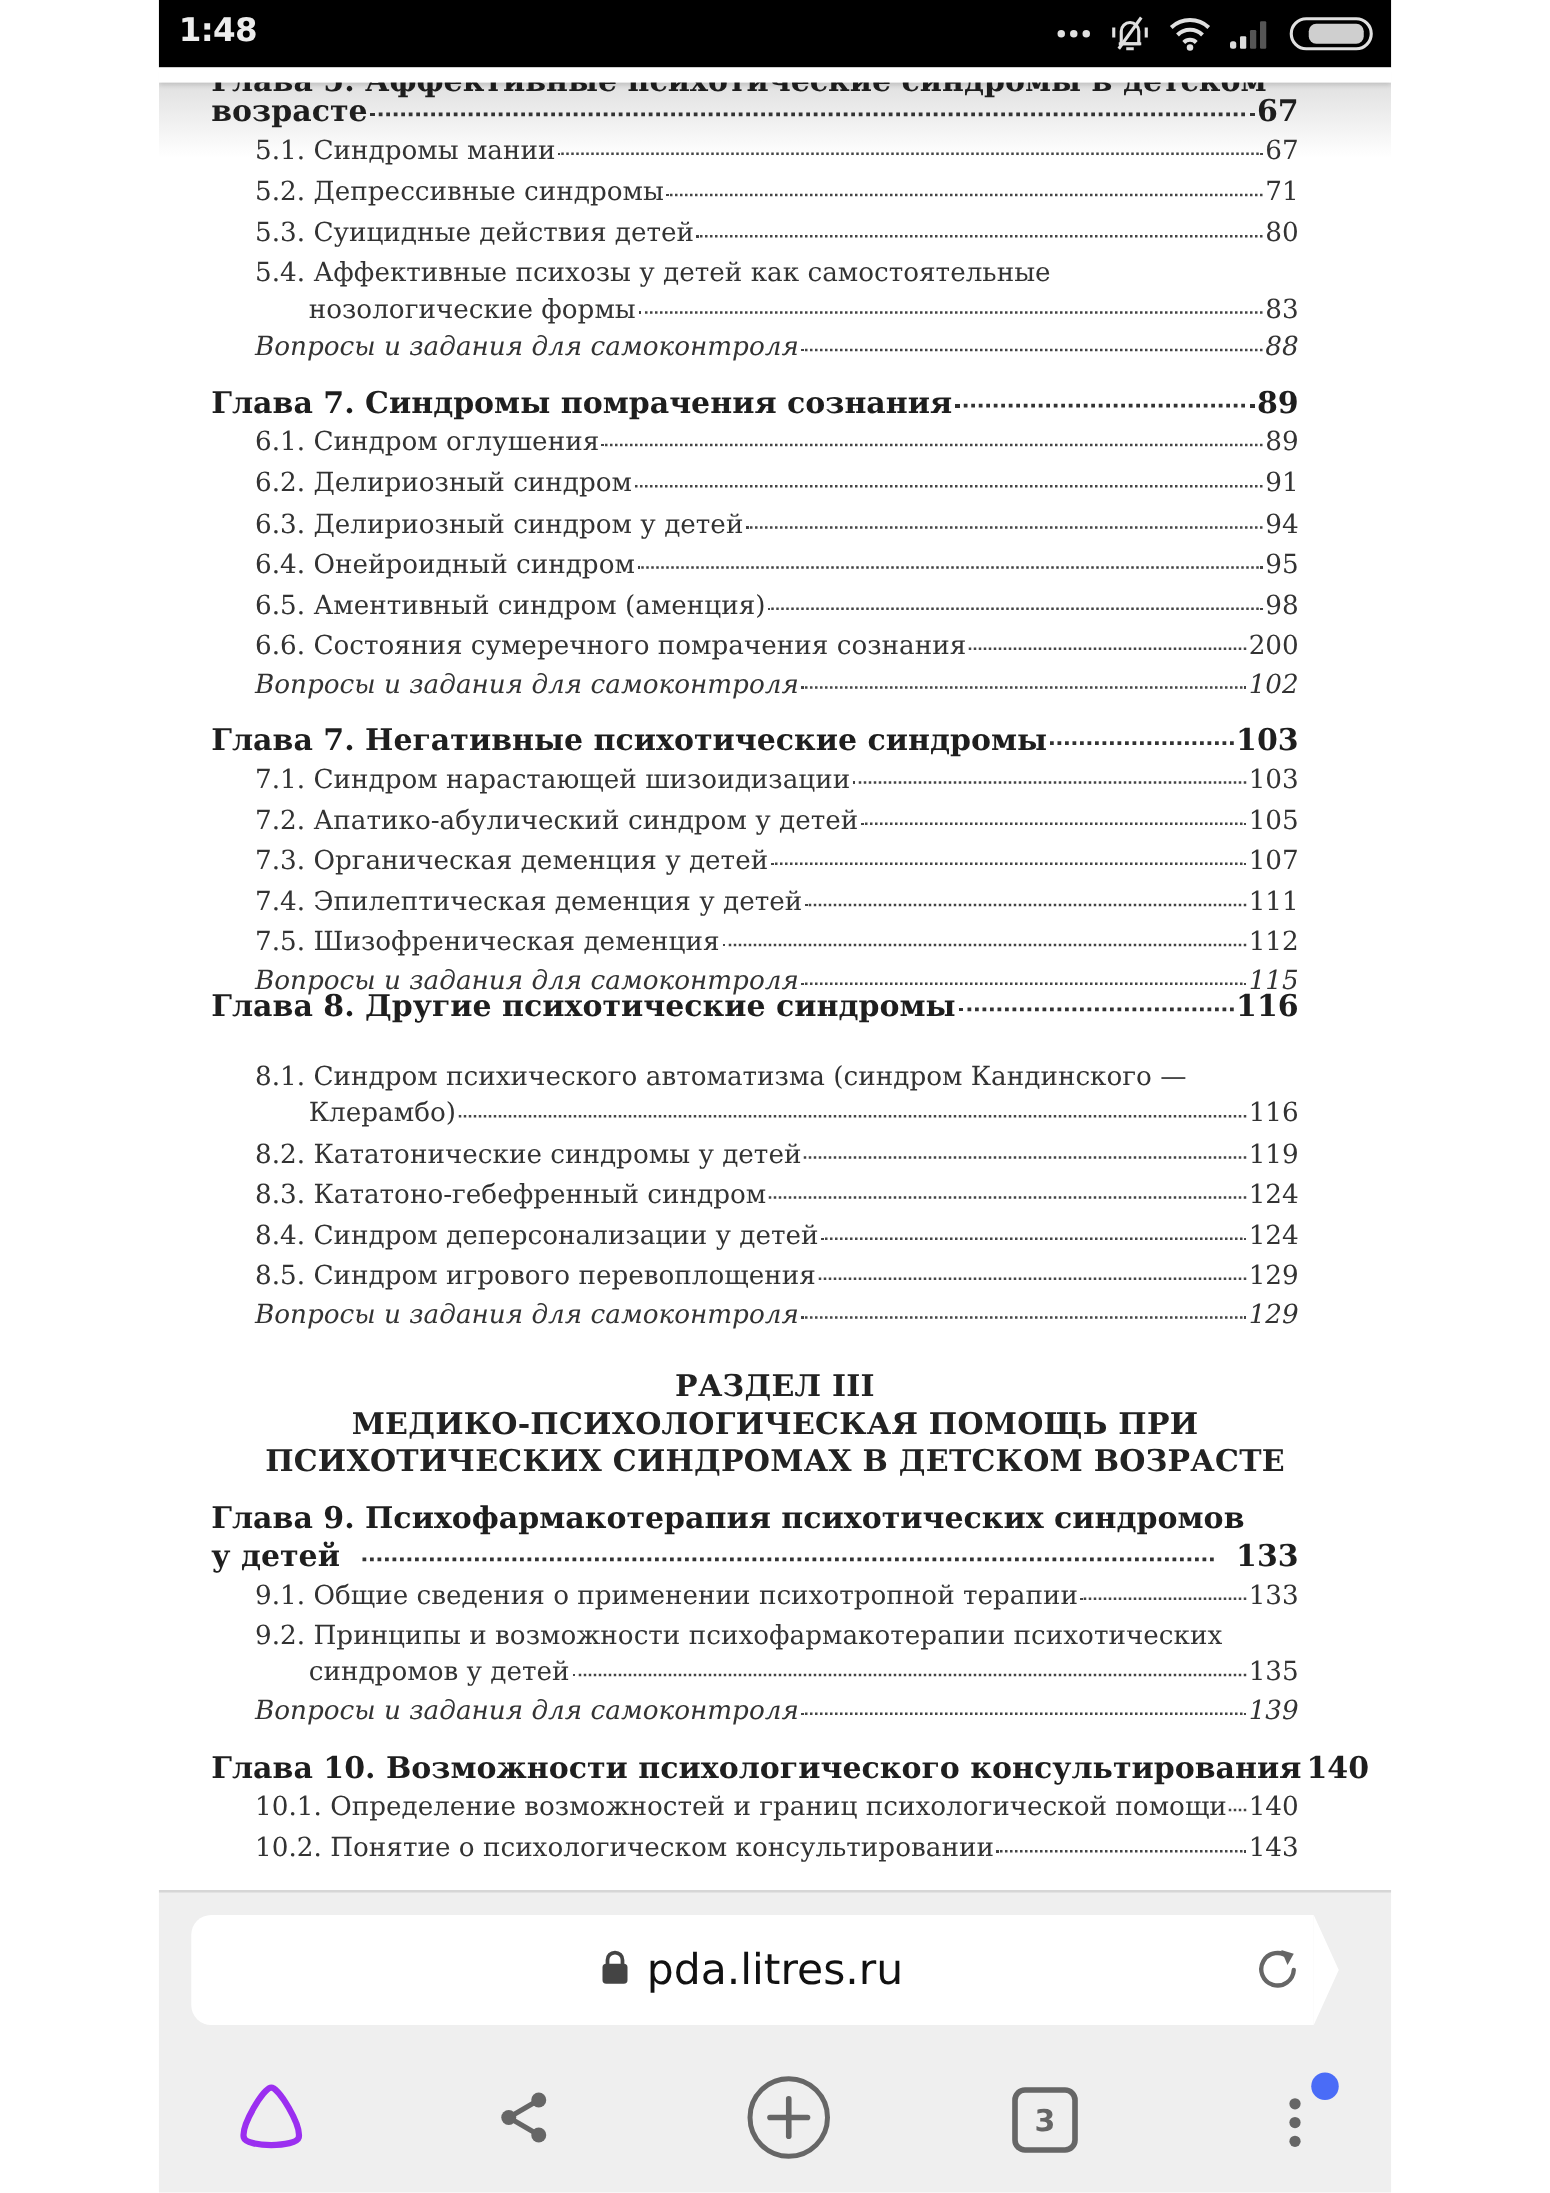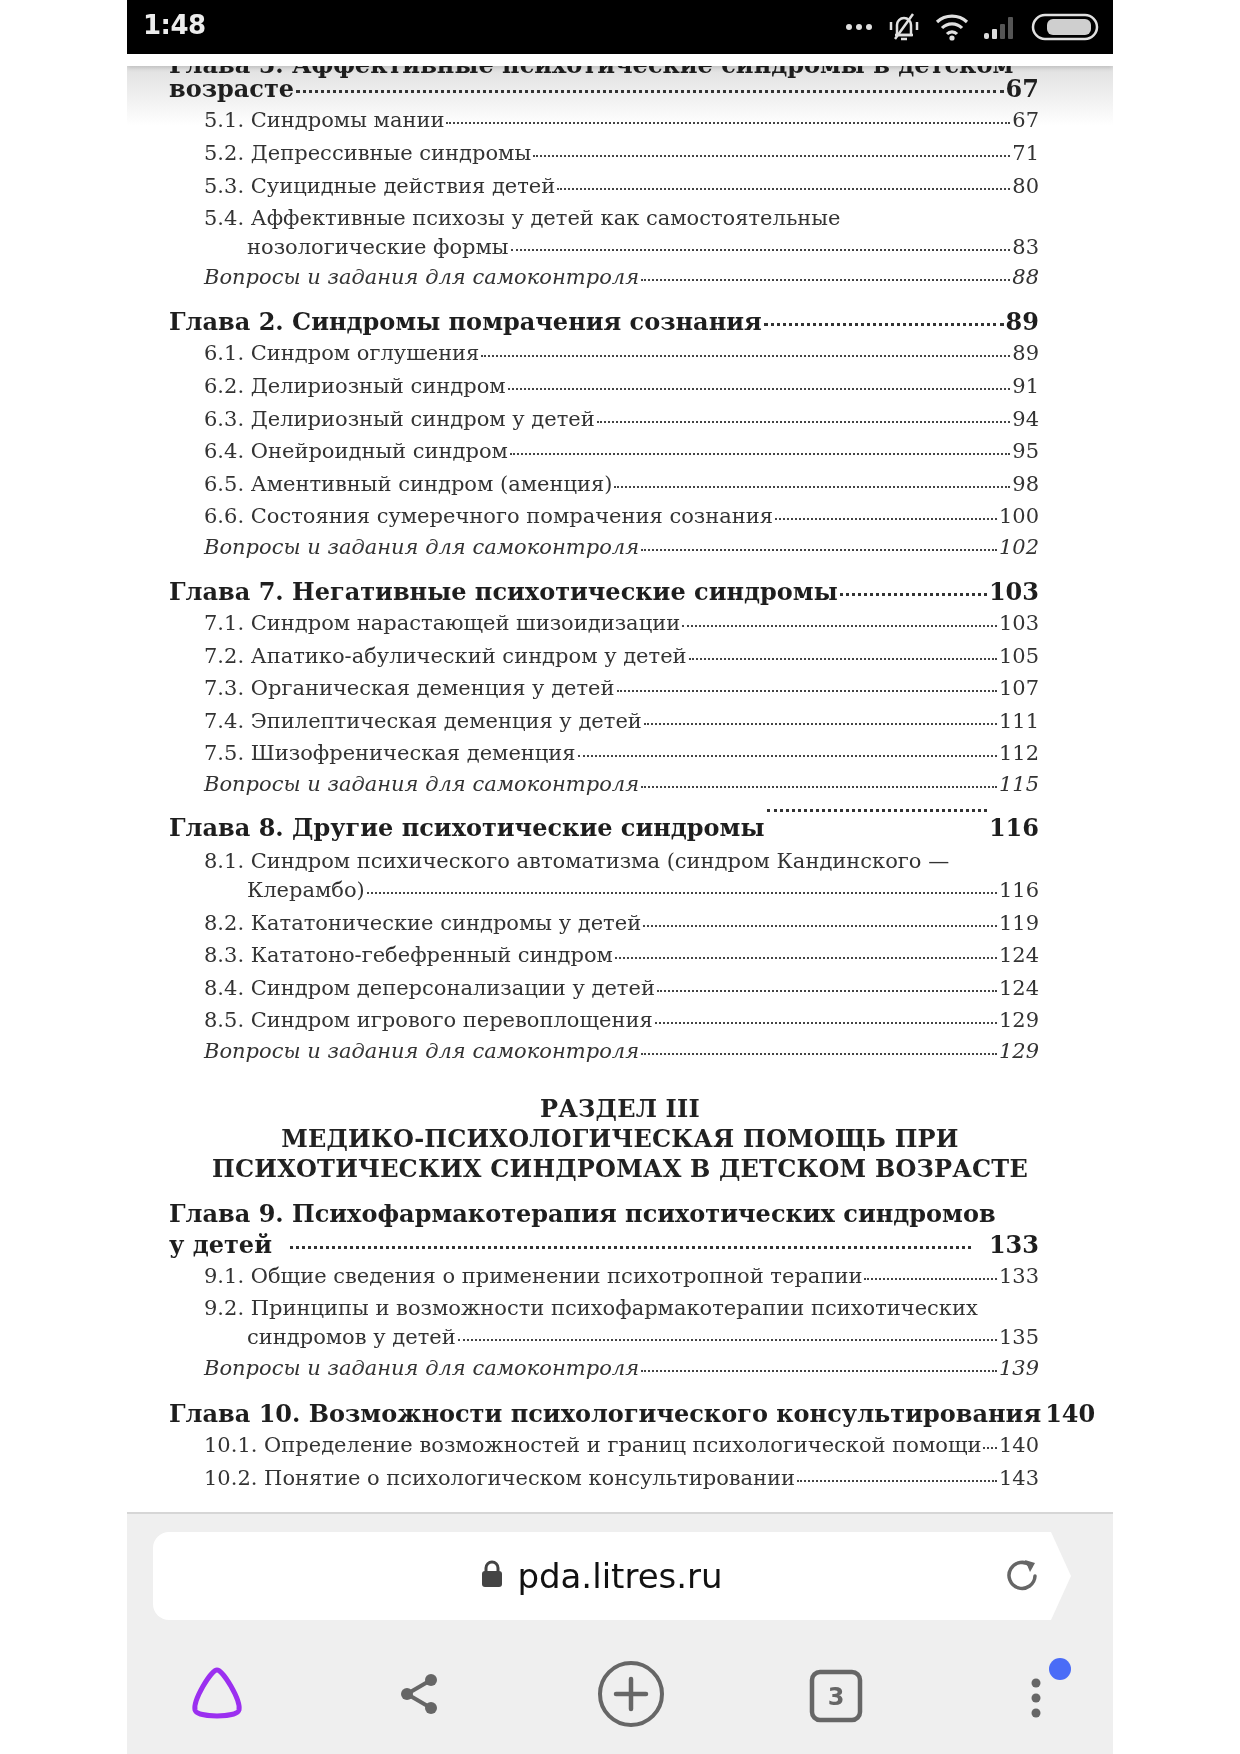--- a/index.html
+++ b/index.html
@@ -183,21 +183,21 @@
       <span class="leader"></span>
       <span class="page">83</span>
     </div>
     <div class="toc-line sub quiz" style="top:211px;">
       <span class="label">Вопросы и задания для самоконтроля</span>
       <span class="leader"></span>
       <span class="page">88</span>
     </div>
 
     <div class="toc-line chapter" style="top:253px;">
-      <span class="label">Глава 2. Синдромы помрачения сознания</span>
+      <span class="label">Глава 7. Синдромы помрачения сознания</span>
       <span class="leader"></span>
       <span class="page">89</span>
     </div>
     <div class="toc-line sub" style="top:287px;">
       <span class="label">6.1. Синдром оглушения</span>
         <span class="leader"></span>
         <span class="page">89</span>
     </div>
     <div class="toc-line sub" style="top:320px;">
       <span class="label">6.2. Делириозный синдром</span>
@@ -215,21 +215,21 @@
         <span class="page">95</span>
     </div>
     <div class="toc-line sub" style="top:418px;">
       <span class="label">6.5. Аментивный синдром (аменция)</span>
         <span class="leader"></span>
         <span class="page">98</span>
     </div>
     <div class="toc-line sub" style="top:450px;">
       <span class="label">6.6. Состояния сумеречного помрачения сознания</span>
         <span class="leader"></span>
-        <span class="page">100</span>
+        <span class="page">200</span>
     </div>
     <div class="toc-line sub quiz" style="top:481px;">
       <span class="label">Вопросы и задания для самоконтроля</span>
         <span class="leader"></span>
         <span class="page">102</span>
     </div>
 
     <div class="toc-line chapter" style="top:523px;">
       <span class="label">Глава 7. Негативные психотические синдромы</span>
         <span class="leader"></span>
@@ -259,21 +259,21 @@
       <span class="label">7.5. Шизофреническая деменция</span>
         <span class="leader"></span>
         <span class="page">112</span>
     </div>
     <div class="toc-line sub quiz" style="top:718px;">
       <span class="label">Вопросы и задания для самоконтроля</span>
         <span class="leader"></span>
         <span class="page">115</span>
     </div>
 
-    <div class="toc-line chapter" style="top:759px;align-items:center;">
+    <div class="toc-line chapter" style="top:736px;">
       <span class="label">Глава 8. Другие психотические синдромы</span>
         <span class="leader"></span>
         <span class="page">116</span>
     </div>
     <div class="toc-line sub plain" style="top:795px;">
       <span class="label">8.1. Синдром психического автоматизма (синдром Кандинского —</span>
     </div>
     <div class="toc-line sub cont" style="top:824px;">
       <span class="label">Клерамбо)</span>
         <span class="leader"></span>

